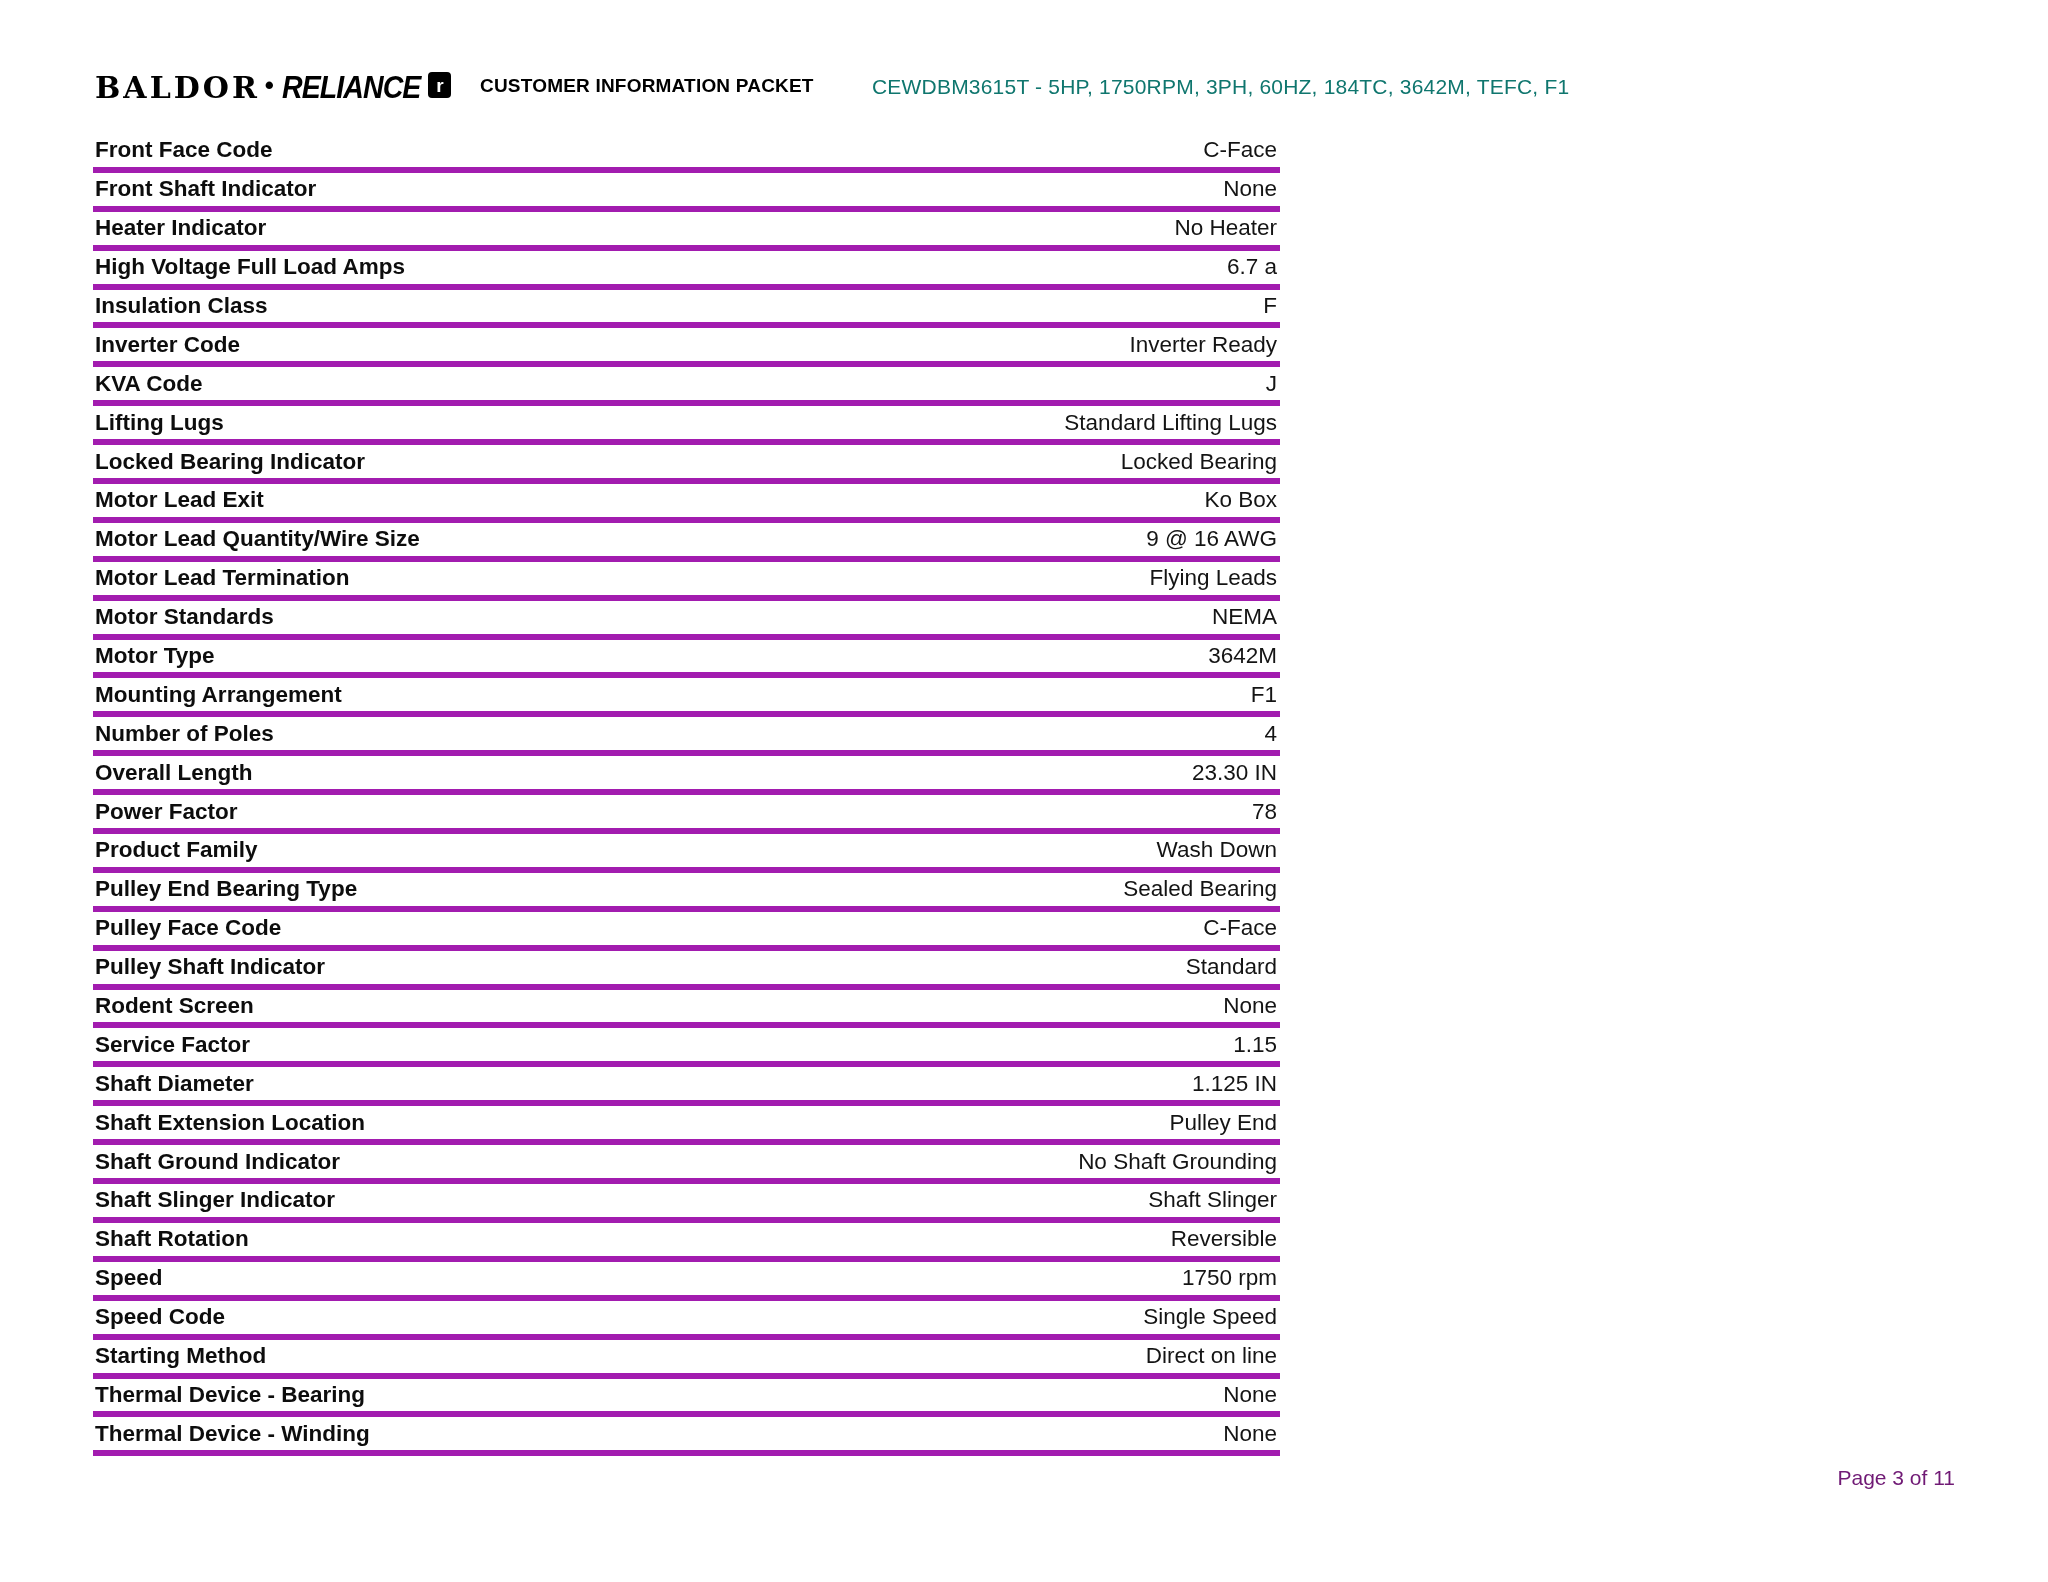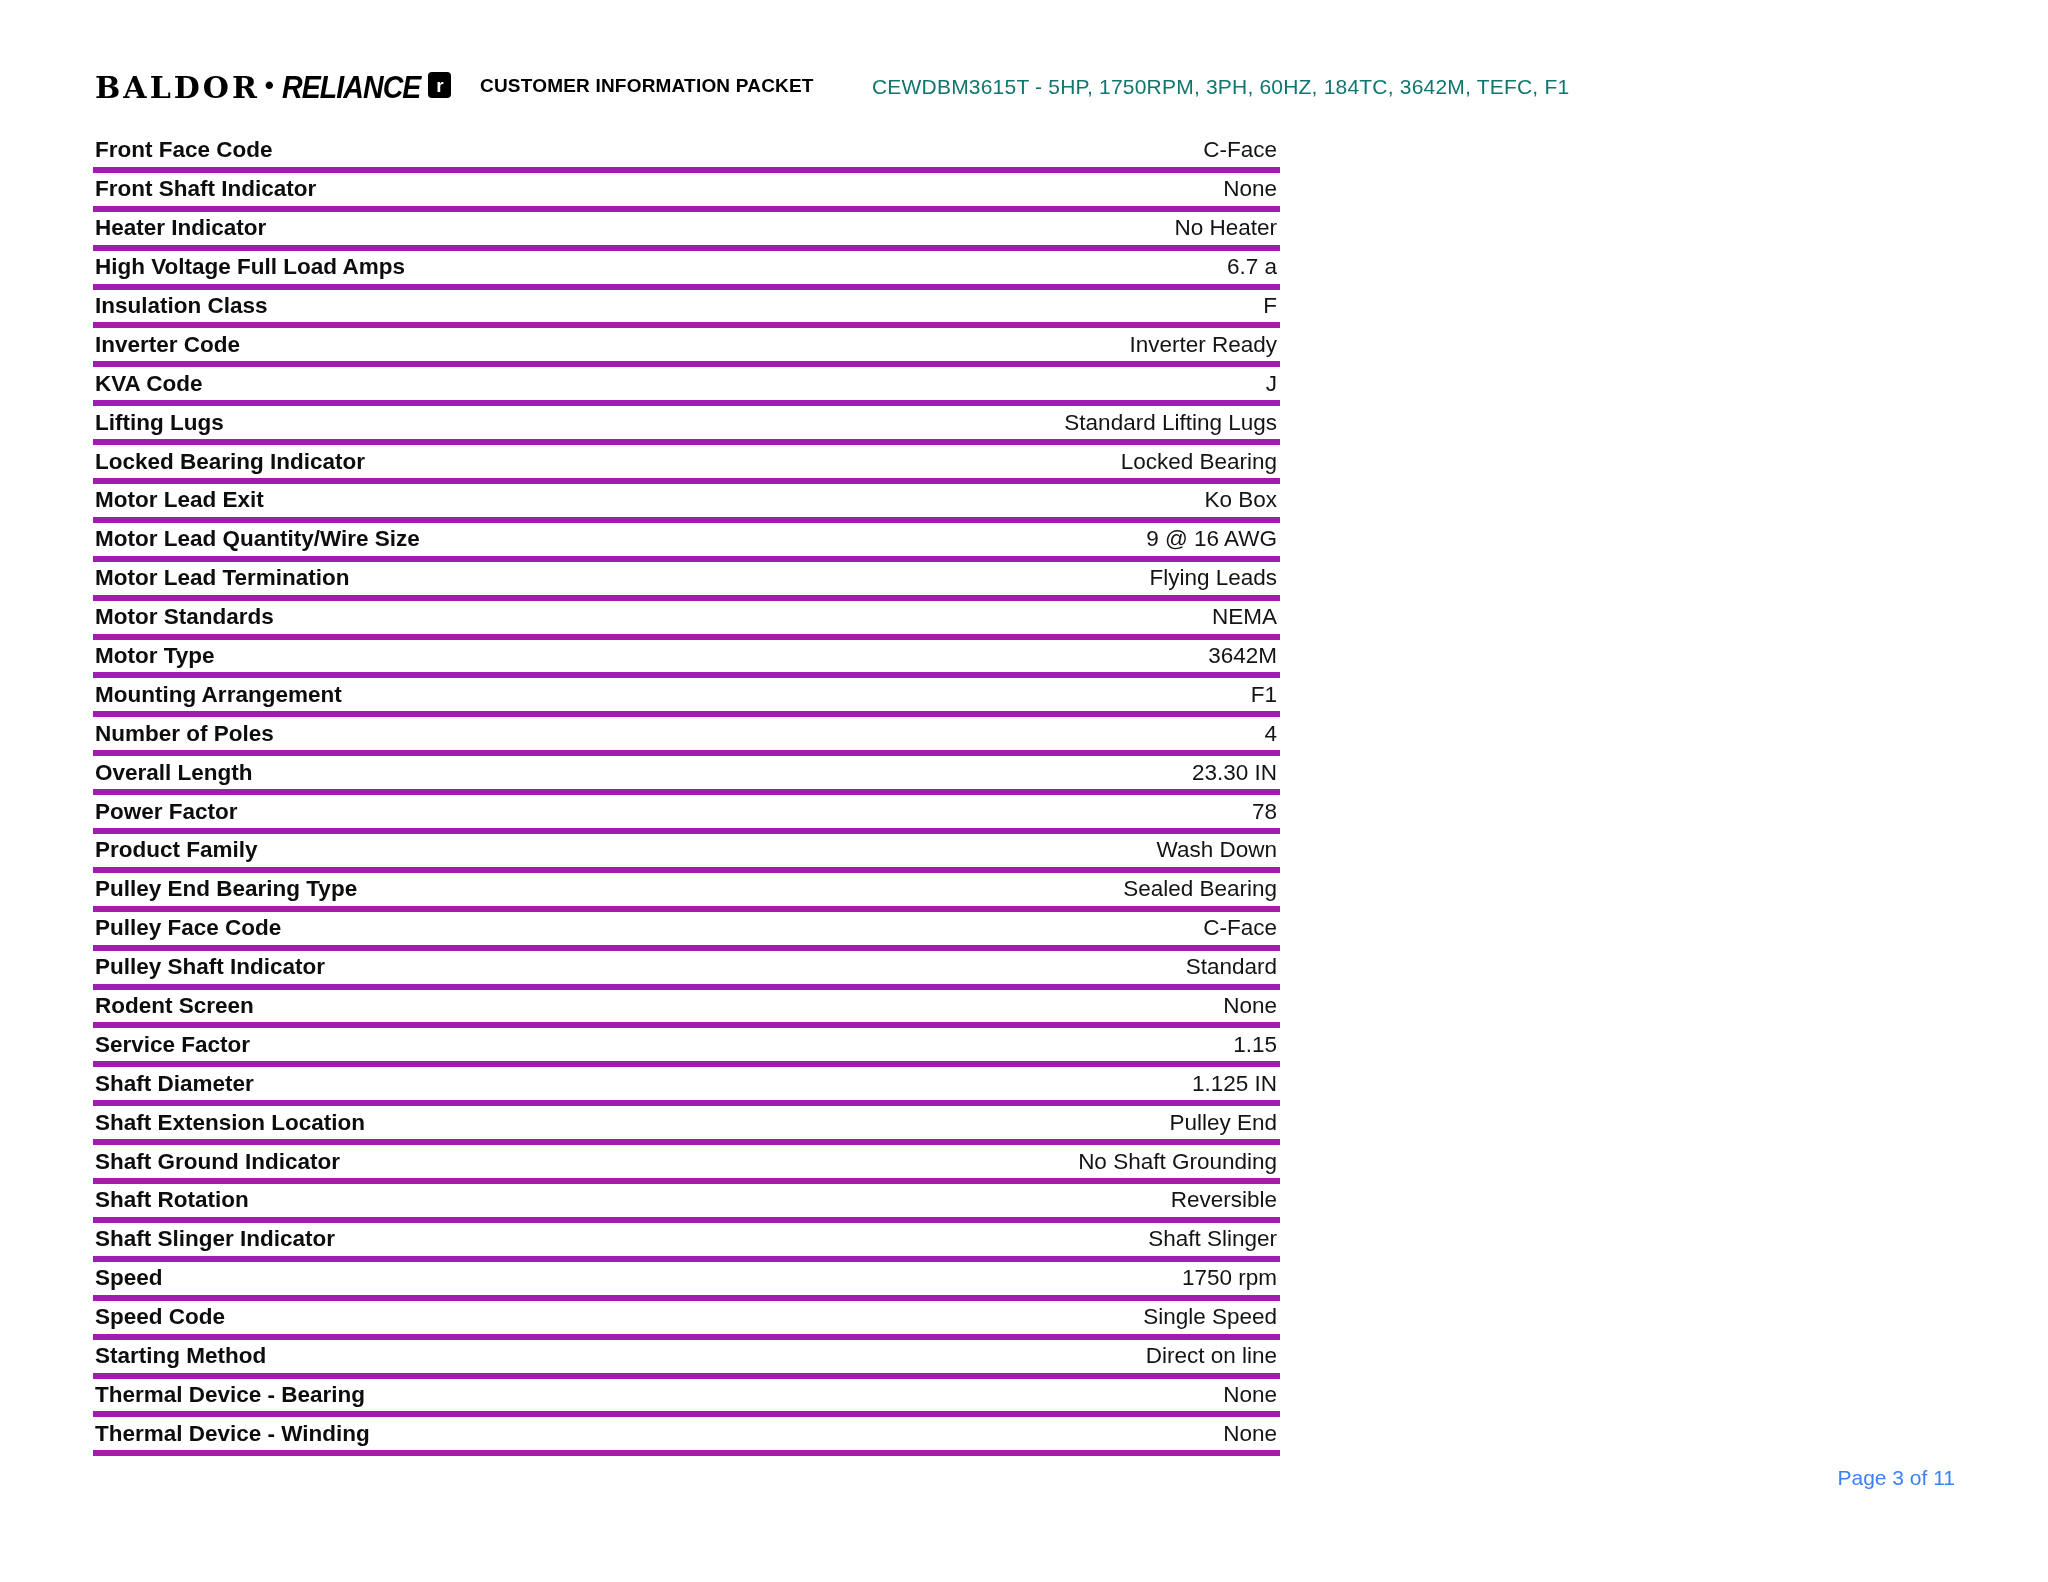--- a/index.html
+++ b/index.html
@@ -61,21 +61,21 @@
     padding-left:2px; white-space:nowrap;
   }
   .spec-value {
     font-weight:400; font-size:22.5px; color:#141414;
     padding-right:3px; white-space:nowrap; text-align:right;
   }
 
   
   .footer-page {
     position:absolute; top:1466px; right:93px;
-    font-size:21px; font-weight:400; color:#3b82f6;
+    font-size:21px; font-weight:400; color:#701a75;
   }
 </style>
 </head>
 <body>
 
 <div class="page">
 
   <div class="logo">
     <span class="logo-baldor">BALDOR</span>
     <span class="logo-dot">•</span>
@@ -215,30 +215,30 @@
       <span class="spec-label">Shaft Extension Location</span>
       <span class="spec-value">Pulley End</span>
     </div>
 
     <div class="spec-row">
       <span class="spec-label">Shaft Ground Indicator</span>
       <span class="spec-value">No Shaft Grounding</span>
     </div>
 
     <div class="spec-row">
+      <span class="spec-label">Shaft Slinger Indicator</span>
+      <span class="spec-value">Shaft Slinger</span>
+    </div>
+
+    <div class="spec-row">
       <span class="spec-label">Shaft Rotation</span>
       <span class="spec-value">Reversible</span>
     </div>
 
     <div class="spec-row">
-      <span class="spec-label">Shaft Slinger Indicator</span>
-      <span class="spec-value">Shaft Slinger</span>
-    </div>
-
-    <div class="spec-row">
       <span class="spec-label">Speed</span>
       <span class="spec-value">1750 rpm</span>
     </div>
 
     <div class="spec-row">
       <span class="spec-label">Speed Code</span>
       <span class="spec-value">Single Speed</span>
     </div>
 
     <div class="spec-row">

